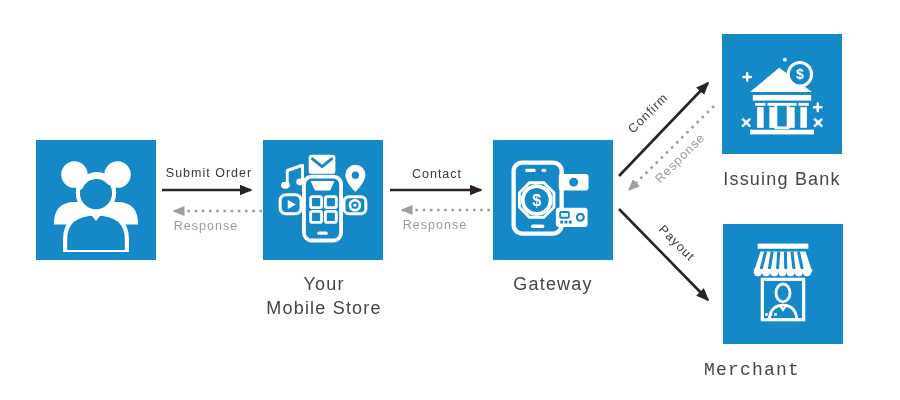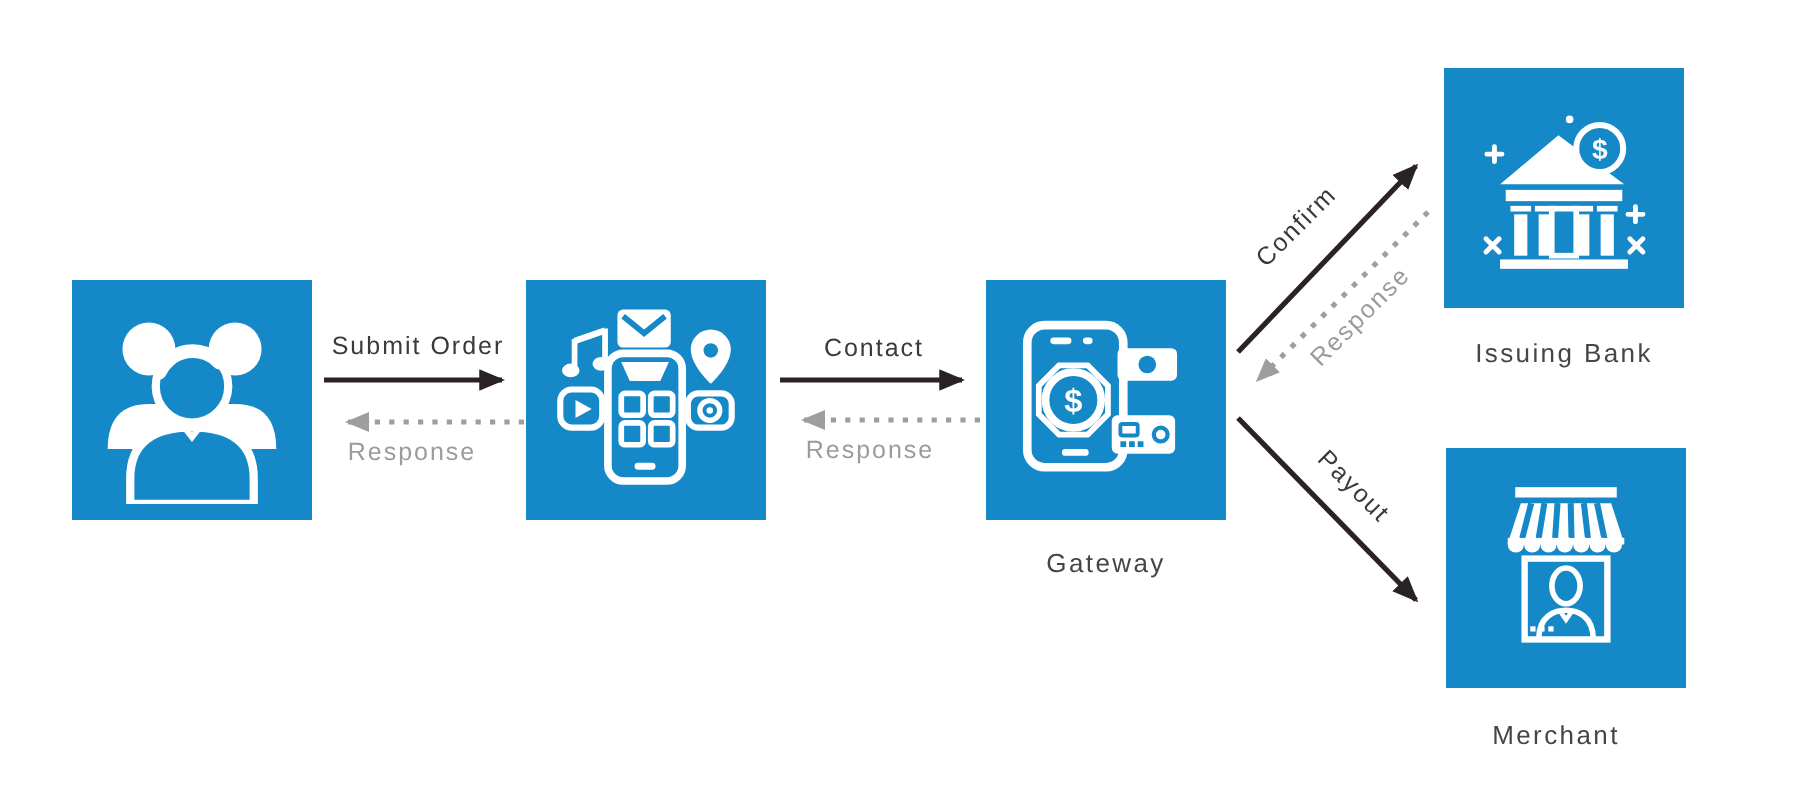--- a/index.html
+++ b/index.html
@@ -17,21 +17,21 @@
     background:var(--background);
     font-family:"Liberation Sans","DejaVu Sans",sans-serif;
   }
   .node-box{
     position:absolute;width:120px;height:120px;background:var(--accent);
     display:flex;align-items:center;justify-content:center;overflow:hidden;
   }
   .node-box svg{display:block;}
   .node-label{
     position:absolute;width:180px;text-align:center;
-    font-size:13px;line-height:1.32;color:var(--node-label);
+    font-size:18px;line-height:1.32;color:var(--node-label);
     letter-spacing:1.2px;
   }
   .edges{position:absolute;left:0;top:0;}
   .edge-solid{stroke:var(--arrow-dark);stroke-width:2.6;fill:none;}
   .edge-dotted{stroke:var(--arrow-gray);stroke-width:2.6;fill:none;
     stroke-dasharray:2.6 4.6;stroke-linecap:butt;}
   .head-dark{fill:var(--arrow-dark);}
   .head-gray{fill:var(--arrow-gray);}
   .edge-label{font-family:"Liberation Sans","DejaVu Sans",sans-serif;
     font-size:12.5px;letter-spacing:1px;fill:var(--edge-label-dark);}
@@ -136,20 +136,24 @@
       <path d="M37 32.5 h25 l-4.5 10 h-16 z" class="if"></path>
       <g class="is" stroke-width="3">
         <rect x="37" y="49" width="11.5" height="11.5" rx="2"></rect>
         <rect x="52.5" y="49" width="11.5" height="11.5" rx="2"></rect>
         <rect x="37" y="64.5" width="11.5" height="11.5" rx="2"></rect>
         <rect x="52.5" y="64.5" width="11.5" height="11.5" rx="2"></rect>
       </g>
       <rect x="44" y="85.5" width="11" height="3.6" rx="1.8" class="if"></rect>
     </svg>
   </div>
+  <div class="node-label" style="left:234px;top:273px;">
+    <div>Your</div>
+    <div>Mobile Store</div>
+  </div>
 
   <div class="node-box" style="left:493px;top:140px;">
     <svg width="96" height="96" viewBox="0 0 100 100">
 
       <rect x="9" y="11" width="50" height="74" rx="9" class="is" stroke-width="4.5"></rect>
       <rect x="21" y="17.5" width="11" height="3.4" rx="1.7" class="if"></rect>
       <rect x="38" y="17.5" width="5" height="3.4" rx="1.7" class="if"></rect>
       <rect x="27" y="75.5" width="14" height="3.6" rx="1.8" class="if"></rect>
 
       <rect x="56" y="23" width="31" height="17" rx="3" class="if"></rect>
@@ -230,17 +234,17 @@
       <ellipse cx="50" cy="59.5" rx="7.5" ry="9.5" class="is" stroke-width="3"></ellipse>
       <path d="M35.5 88 c0-12.5 8.5-15.5 14.5-15.5 c6 0 14.5 3 14.5 15.5" class="is" stroke-width="3"></path>
       <path d="M46.5 72.5 l3.5 5 l3.5-5" class="is" stroke-width="2.4"></path>
       <g class="if">
         <rect x="31" y="81" width="2.8" height="2.8"></rect>
         <rect x="35.8" y="81" width="2.8" height="2.8"></rect>
         <rect x="40.6" y="81" width="2.8" height="2.8"></rect>
       </g>
     </svg>
   </div>
-  <div class="node-label" style="left:688px;top:359px;">
+  <div class="node-label" style="left:662px;top:359px;font-family:Liberation Mono, monospace;">
     <div>Merchant</div>
   </div>
 
 </div>
 
 </body></html>

